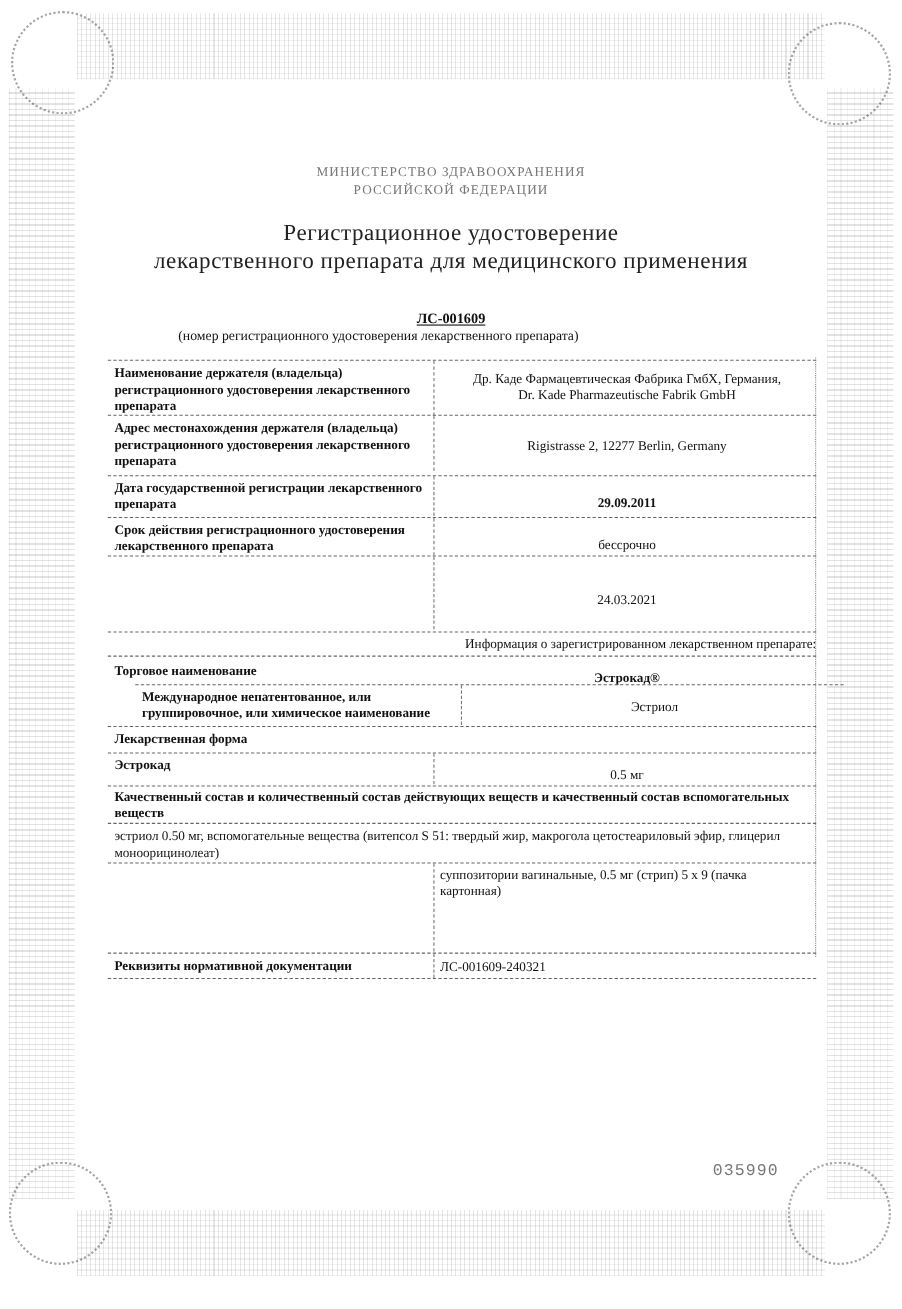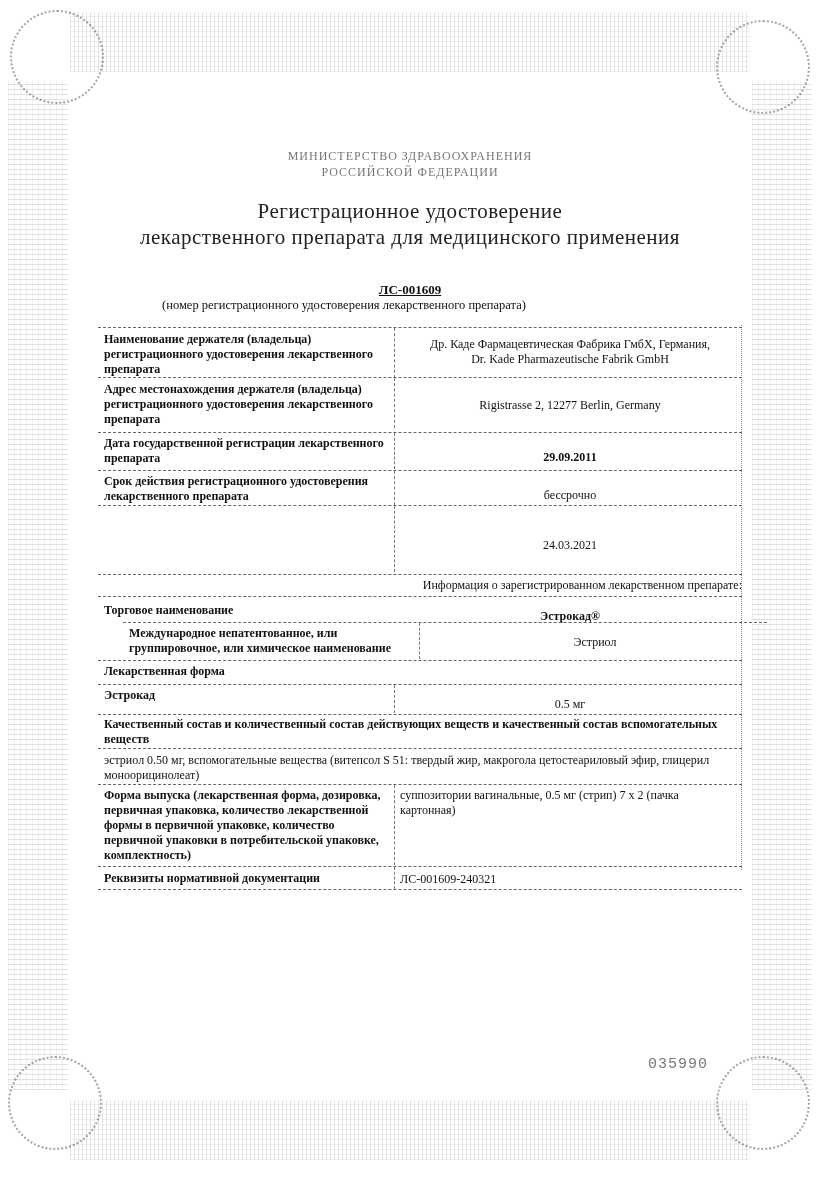--- a/index.html
+++ b/index.html
@@ -122,23 +122,22 @@
 
   <div class="row" style="top:714px;height:32px;">
     <div class="full" style="top:2px;font-weight:bold;">Качественный состав и количественный состав действующих веществ и качественный состав вспомогательных веществ</div>
   </div>
 
   <div class="row" style="top:748px;height:34px;">
     <div class="full" style="top:4px;">эстриол 0.50 мг, вспомогательные вещества (витепсол S 51: твердый жир, макрогола цетостеариловый эфир, глицерил моноорицинолеат)</div>
   </div>
 
   <div class="row" style="top:784px;height:80px;">
-    <div class="lbl" style="top:3px;">Форма выпуска (лекарственная форма, дозировка, первичная упаковка, количество лекарственной формы в первичной упаковке, количество первичной упаковки в потребительской упаковке, комплектность)</div>
     <div class="vline" style="top:0;height:80px;"></div>
-    <div class="val" style="left:302px;width:330px;top:3px;text-align:left;">суппозитории вагинальные, 0.5 мг (стрип) 7 x 2 (пачка картонная)</div>
+    <div class="val" style="left:302px;width:330px;top:3px;text-align:left;">суппозитории вагинальные, 0.5 мг (стрип) 5 x 9 (пачка картонная)</div>
   </div>
 
   <div class="row" style="top:866px;height:22px;border-bottom:1px dashed #666;">
     <div class="lbl" style="top:4px;">Реквизиты нормативной документации</div>
     <div class="vline" style="top:0;height:22px;"></div>
     <div class="val" style="left:302px;width:330px;top:5px;text-align:left;">ЛС-001609-240321</div>
   </div>
 </div>
 
 <div class="serial">035990</div>

